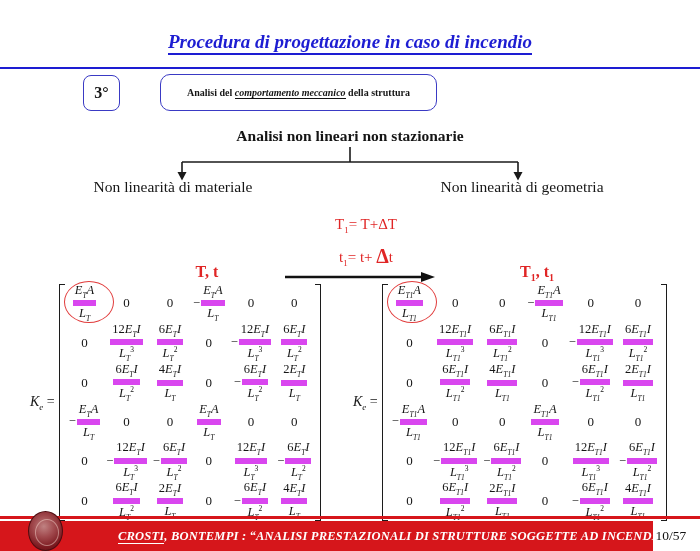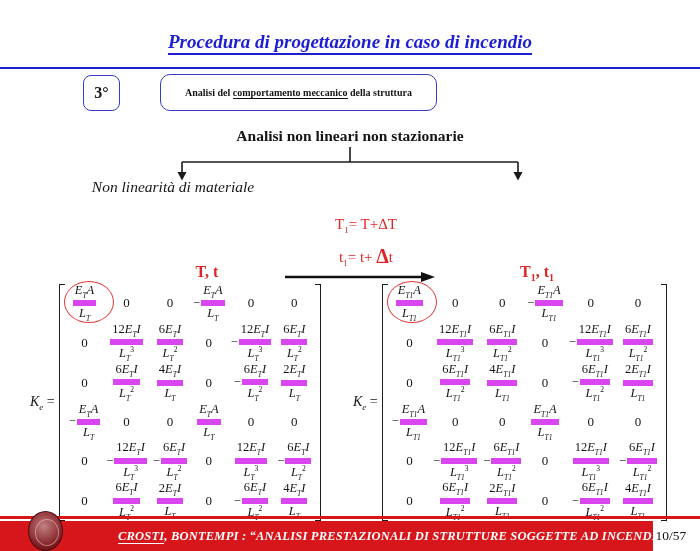--- a/index.html
+++ b/index.html
@@ -37,32 +37,32 @@
     display:flex;align-items:center;justify-content:center;
     font-size:16px;font-weight:bold;
   }
   .analysis-box{
     position:absolute;left:160px;top:74px;width:277px;height:37px;
     border:1.5px solid #3a3ac4;border-radius:10px;
     display:flex;align-items:center;justify-content:center;
     font-size:10px;font-weight:bold;white-space:pre;
   }
   .analysis-box .emph{
-    border-bottom:1.6px solid #111;padding-bottom:0px;
+    font-style:italic;border-bottom:1.6px solid #111;padding-bottom:0px;
   }
 
   
   .tree-root{
     position:absolute;top:127px;left:0;right:0;text-align:center;
     font-size:15.5px;
     font-weight:bold;
   }
   .tree-svg{position:absolute;left:170px;top:146px;}
   .branch-label{
-    position:absolute;top:178px;font-size:15.5px;font-style:italic;
+    position:absolute;top:178px;font-size:15.5px;
     transform:translateX(-50%);white-space:nowrap;
   }
   .branch-left{left:173px;}
   .branch-right{left:522px;}
 
   
   .red-formula{
     position:absolute;left:366px;transform:translateX(-50%);
     color:var(--accent-red);font-size:15px;white-space:pre;
   }
@@ -167,20 +167,21 @@
       <line x1="180" y1="1" x2="180" y2="16"></line>
       <line x1="12" y1="16" x2="348" y2="16"></line>
       <line x1="12" y1="16" x2="12" y2="27"></line>
       <line x1="348" y1="16" x2="348" y2="27"></line>
     </g>
     <polygon points="7.5,26 16.5,26 12,34.5" fill="#1a1a1a"></polygon>
     <polygon points="343.5,26 352.5,26 348,34.5" fill="#1a1a1a"></polygon>
   </svg>
 
   <div class="branch-label branch-left">Non linearità di materiale</div>
+  <div class="branch-label branch-right">Non linearità di geometria</div>
 
   <div class="red-formula rf-temp"><span>T</span><sub>1</sub><span>= T+ΔT</span></div>
 
   <div class="red-formula rf-time"><span>t</span><sub>1</sub><span>= t+ </span><span class="big-delta">Δ</span><span>t</span></div>
 
   <div class="matrix-header mh-left">T, t</div>
 
   <div class="matrix-header mh-right"><span>T</span><sub>1</sub><span>, t</span><sub>1</sub></div>
 
   <svg class="transition-arrow-svg" width="154" height="14" viewBox="0 0 154 14">

